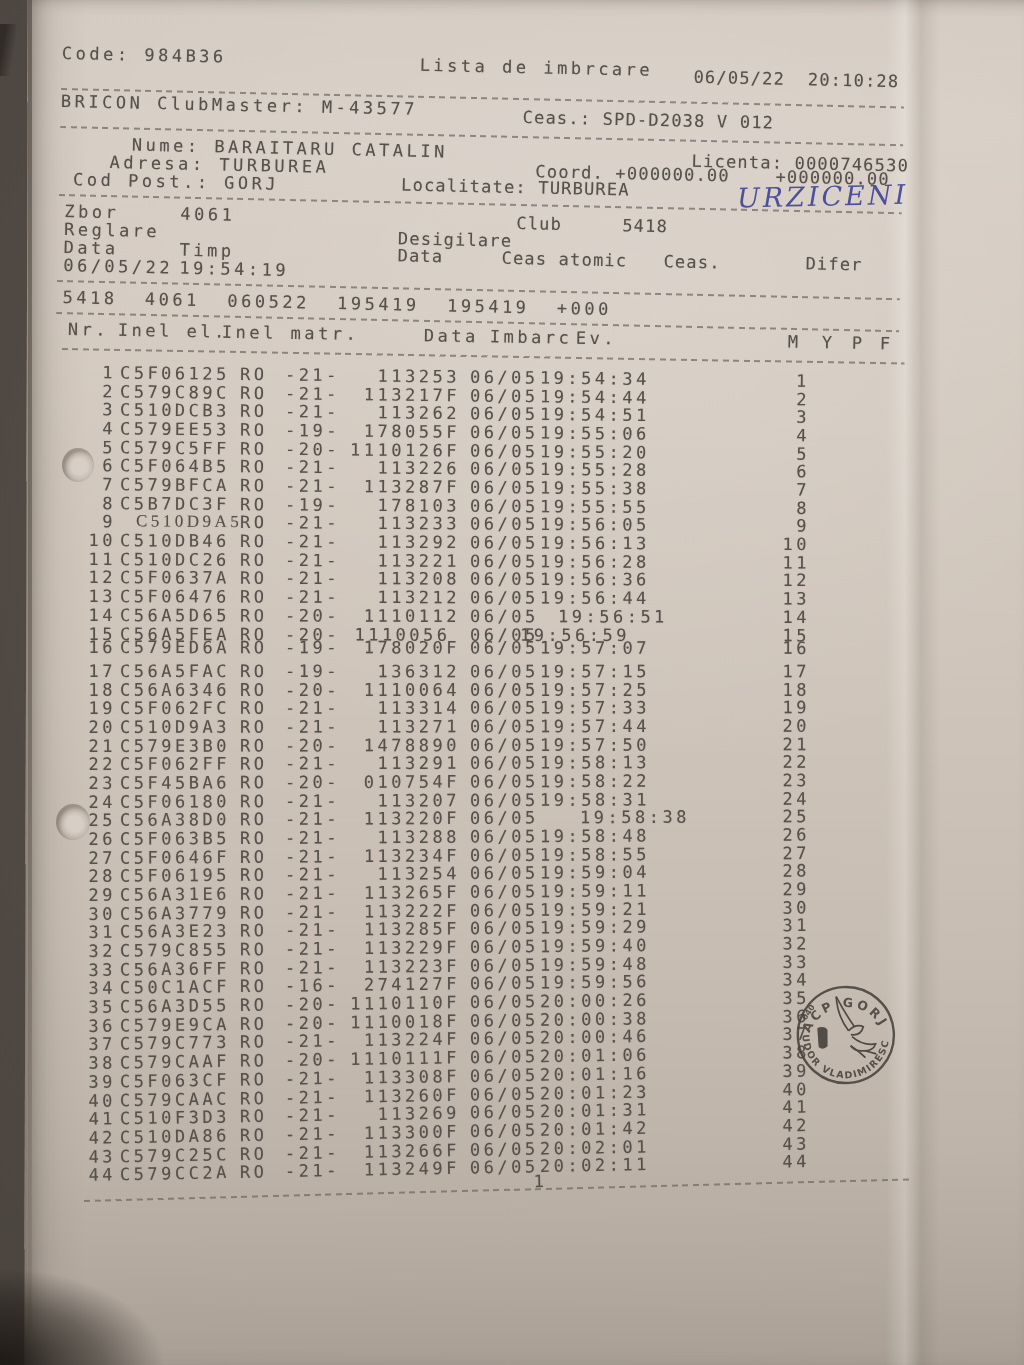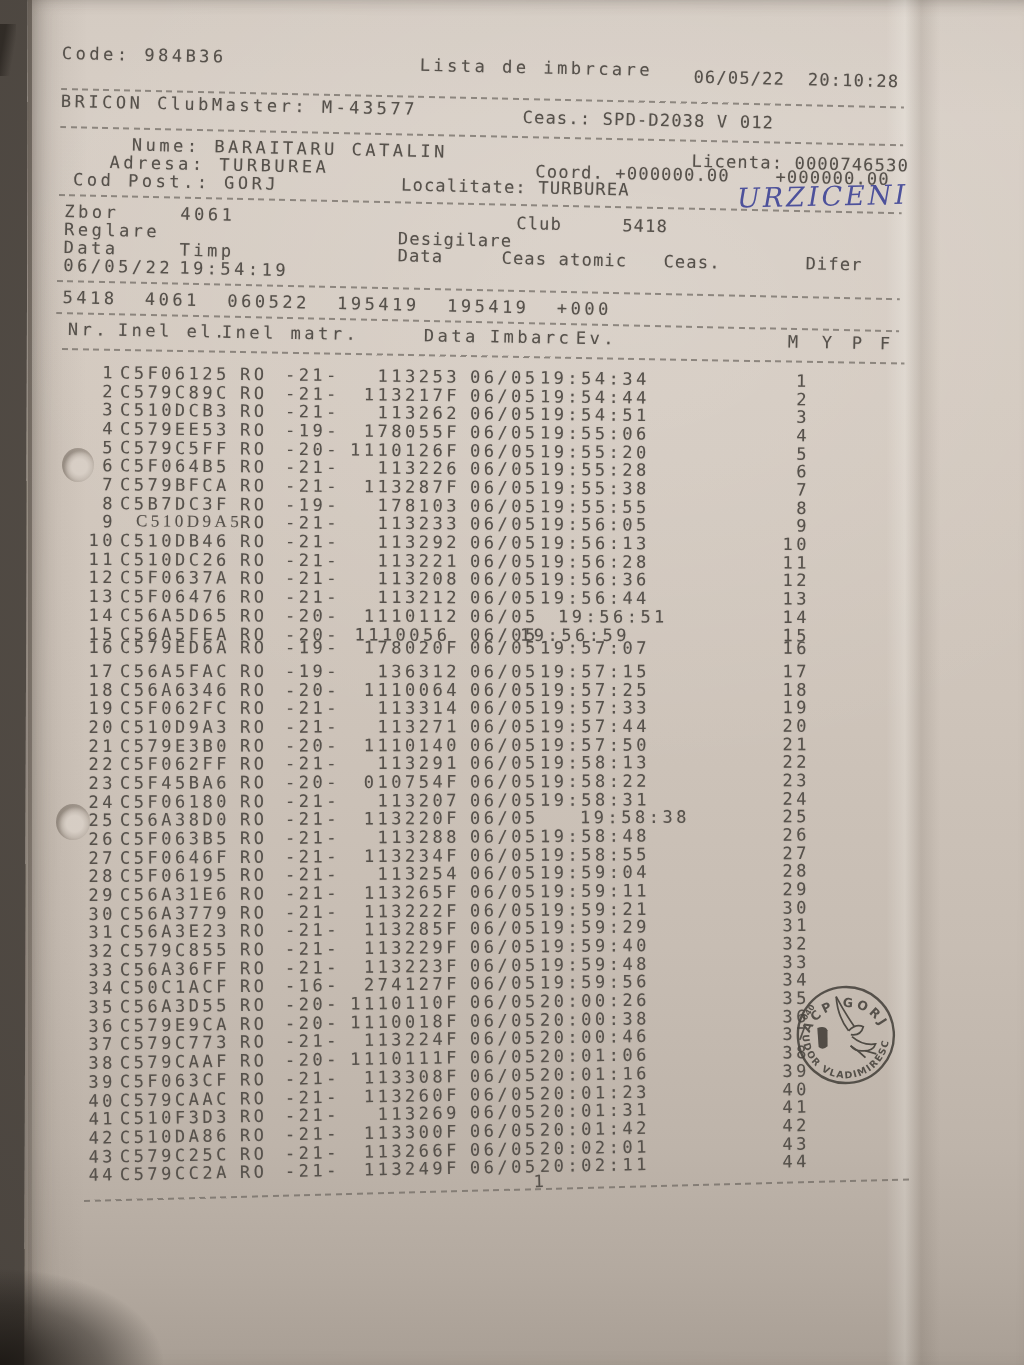--- a/index.html
+++ b/index.html
@@ -331,21 +331,21 @@
       <span style="left: 265px; width: 115px; text-align: right;">113271</span>
       <span style="left: 390px;">06/05</span>
       <span style="left: 460px;">19:57:44</span>
       <span style="left: 690px; width: 40px; text-align: right;">20</span>
     </div>
     <div class="trow" style="top: 735.6px; transform: rotate(-0.14deg);">
       <span style="left: 0px; width: 36px; text-align: right;">21</span>
       <span style="left: 40px;">C579E3B0</span>
       <span style="left: 160px;">RO</span>
       <span style="left: 205px;">-20-</span>
-      <span style="left: 265px; width: 115px; text-align: right;">1110140</span>
+      <span style="left: 265px; width: 115px; text-align: right;">1478890</span>
       <span style="left: 390px;">06/05</span>
       <span style="left: 460px;">19:57:50</span>
       <span style="left: 690px; width: 40px; text-align: right;">21</span>
     </div>
     <div class="trow" style="top: 754.28px; transform: rotate(-0.182deg);">
       <span style="left: 0px; width: 36px; text-align: right;">22</span>
       <span style="left: 40px;">C5F062FF</span>
       <span style="left: 160px;">RO</span>
       <span style="left: 205px;">-21-</span>
       <span style="left: 265px; width: 115px; text-align: right;">113291</span>

